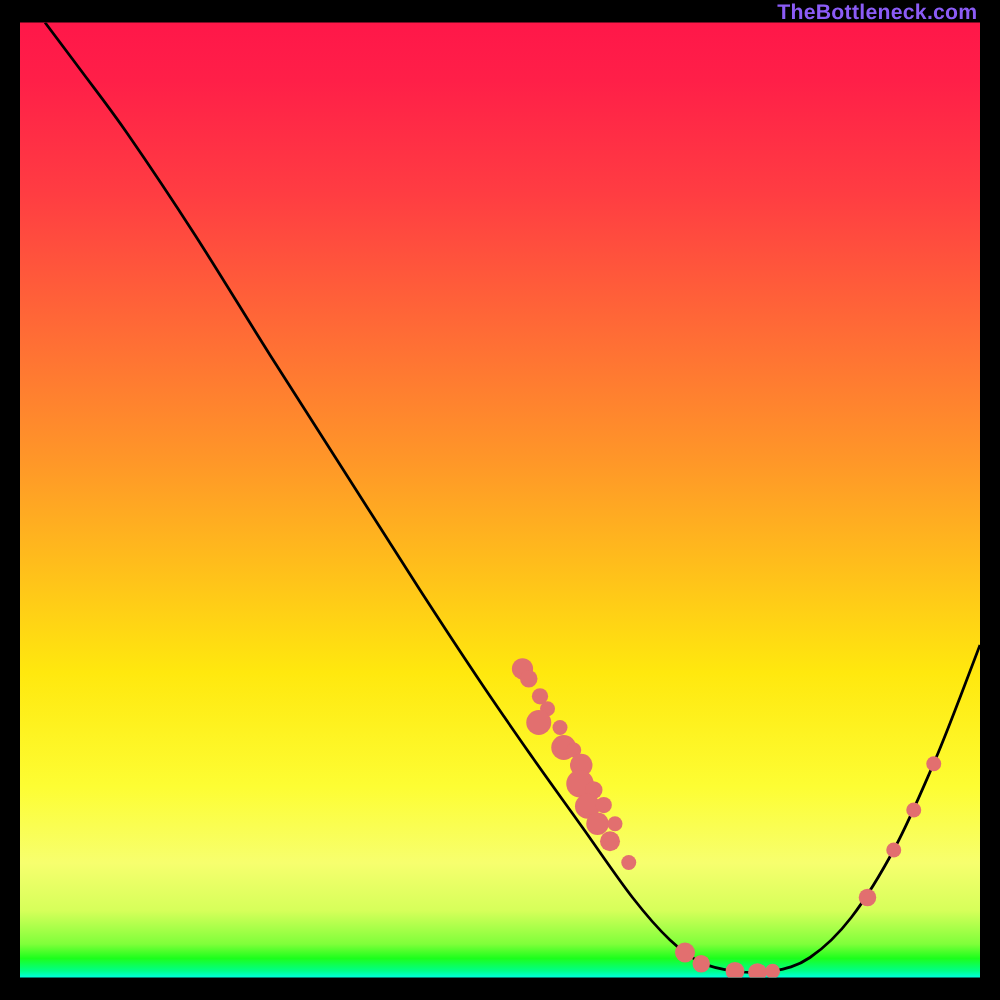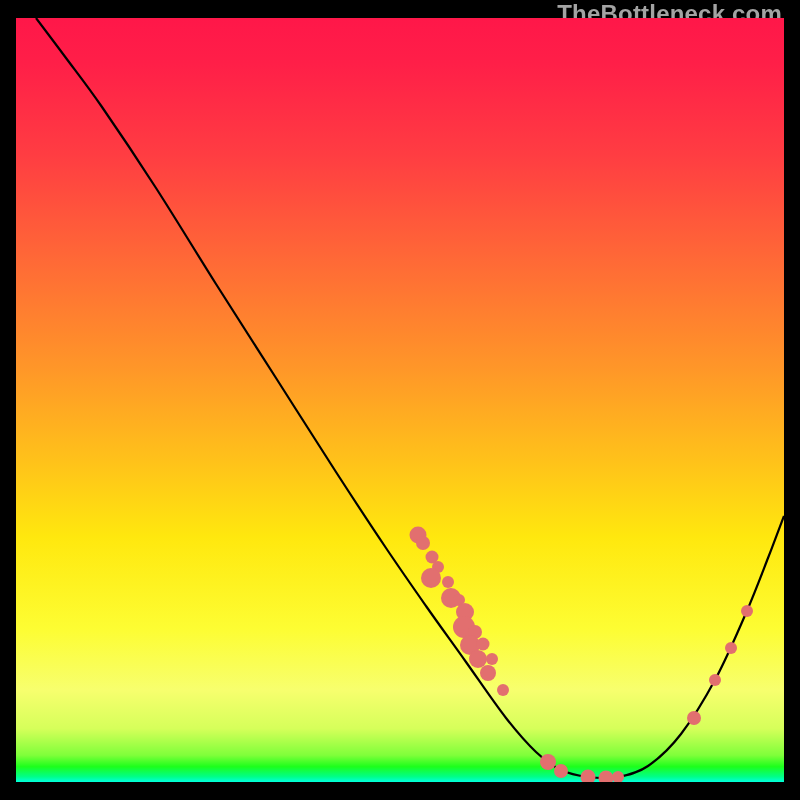--- a/index.html
+++ b/index.html
@@ -52,22 +52,22 @@
     overflow: visible;
   }
   .dot {
     fill: #e26f6f;
     stroke: none;
   }
   .watermark {
     position: absolute;
     top: 0px;
     right: 18px;
-    color: #a3a3a3;
-    font-size: 24px;
+    color: #8b5cf6;
+    font-size: 17px;
     font-weight: 600;
     letter-spacing: 0.2px;
     user-select: none;
   }
 </style>
 </head>
 <body>
 
 <div class="stage">
   <div class="watermark">TheBottleneck.com</div>

